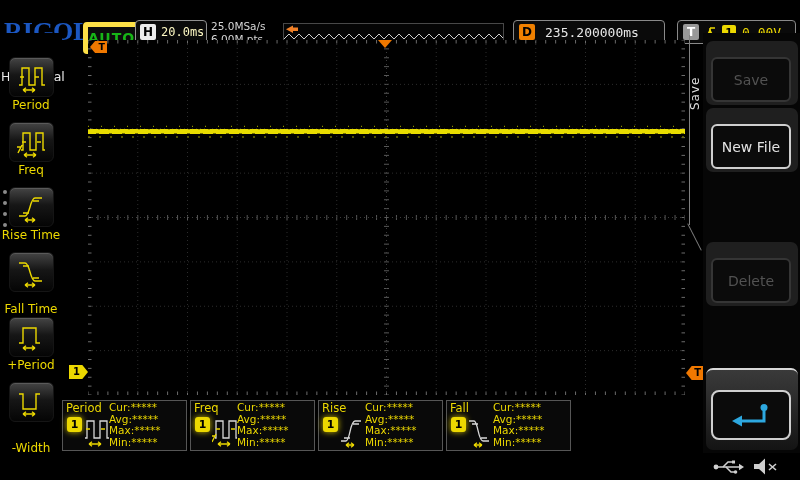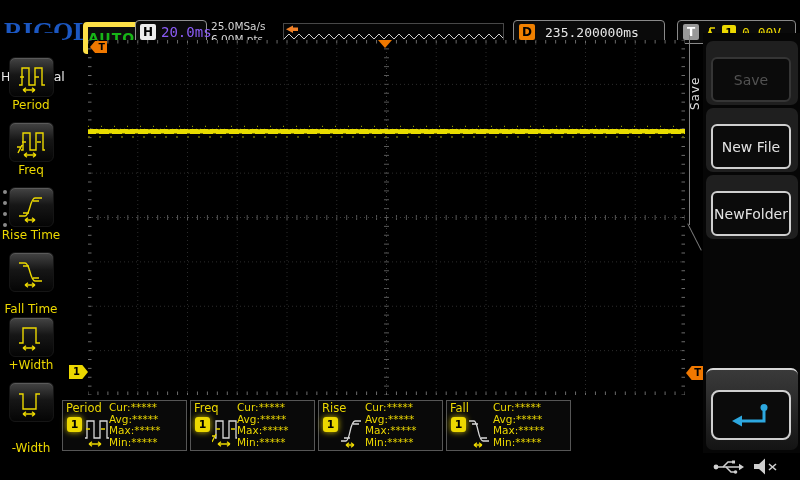--- a/index.html
+++ b/index.html
@@ -12,21 +12,21 @@
         font-size:26px;color:#1b57c2;letter-spacing:0px;}
   .auto{left:83px;top:6px;width:47px;height:22px;border:5px solid #fde047;border-radius:4px;
         background:#0c0c0c;display:flex;align-items:center;justify-content:center;}
   .auto span{color:#17b517;font-weight:bold;font-size:14px;letter-spacing:1px;}
   .hbox{left:135px;top:4px;width:72px;height:24px;border:1px solid #909090;border-radius:4px;
         background:#0a0a0a;display:flex;align-items:center;gap:5px;padding:0 4px;box-sizing:border-box;}
   .sqbadge{width:16px;height:16px;border-radius:2px;display:flex;align-items:center;
            justify-content:center;font-weight:bold;font-size:12px;flex:none;}
   .hbadge{background:#ececec;color:#000;}
   .mono{font-family:"DejaVu Sans Mono",monospace;}
-  .hval{color:#8b5cf6;font-size:14px;}
+  .hval{color:#fef9c3;font-size:12px;}
   .acq{left:211px;top:4px;color:#d5d5d5;font-size:10.5px;line-height:12.5px;}
   .preview{left:283px;top:7px;width:221px;height:20px;background:#050505;border:1px solid #484848;box-sizing:border-box;}
   .dbox{left:513px;top:4px;width:152px;height:24px;border:1px solid #8a8a8a;border-radius:4px;
         background:#0a0a0a;display:flex;align-items:center;gap:10px;padding:0 5px;box-sizing:border-box;}
   .dbadge{background:#f08000;color:#000;}
   .dval{color:#e8e8e8;font-size:13px;flex:1;text-align:left;}
   .tbox{left:677px;top:4px;width:119px;height:24px;border:1px solid #8a8a8a;border-radius:4px;
         background:#0a0a0a;display:flex;align-items:center;gap:6px;padding:0 5px;box-sizing:border-box;}
   .tbadge{background:#989898;color:#fff;}
   .chbadge{width:14px;height:14px;background:#ecd800;color:#000;border-radius:2px;display:flex;
@@ -159,21 +159,21 @@
         <path d="M3,7 h6 C14,7 14,25 19,25 h7 M7,10 h6 M17,22 h6 M9,29 h10 M9,29 l3,-2.3 M9,29 l3,2.3 M19,29 l-3,-2.3 M19,29 l-3,2.3" stroke="#ecd800" stroke-width="1.4" fill="none"></path>
       </svg>
     </div>
     <div class="abs llabel" style="top:269px">Fall Time</div>
 
     <div class="abs lbtn" style="top:284px">
       <svg width="32" height="32">
         <path d="M3,22 h4 V7 h13 V22 h4 M7,27 h12 M7,27 l3,-2.3 M7,27 l3,2.3 M19,27 l-3,-2.3 M19,27 l-3,2.3" stroke="#ecd800" stroke-width="1.4" fill="none"></path>
       </svg>
     </div>
-    <div class="abs llabel" style="top:325px">+Width</div>
+    <div class="abs llabel" style="top:325px">+Period</div>
 
     <div class="abs lbtn" style="top:349px">
       <svg width="32" height="32">
         <path d="M3,8 h4 V23 h13 V8 h4 M7,28 h12 M7,28 l3,-2.3 M7,28 l3,2.3 M19,28 l-3,-2.3 M19,28 l-3,2.3" stroke="#ecd800" stroke-width="1.4" fill="none"></path>
       </svg>
     </div>
     <div class="abs llabel" style="top:408px">-Width</div>
 
     <div class="abs pgdot" style="top:157px"></div>
     <div class="abs pgdot" style="top:168px"></div>
@@ -524,22 +524,22 @@
   <div id="save-tab-line1" class="abs"></div>
   <div id="save-tab-line2" class="abs"></div>
   <div id="save-tab-label" class="abs">Save</div>
 
   <div class="abs rcell" style="top:41px">
     <div class="rbtn off">Save</div>
   </div>
   <div class="abs rcell" style="top:108px">
     <div class="rbtn on">New File</div>
   </div>
-  <div class="abs rcell" style="top:175px">
-    <div class="rbtn on">NewFolder</div>
+  <div class="abs rcell" style="top:242px">
+    <div class="rbtn off">Delete</div>
   </div>
   <div class="abs rcell5">
     <div class="rbtn on" style="top:20px;height:50px;border-radius:8px">
       <svg width="46" height="28">
         <path d="M12,20 H36 V9" stroke="#2da8e0" stroke-width="3" fill="none"></path>
         <circle cx="36" cy="6.5" r="3.5" fill="#2da8e0"></circle>
         <polygon points="4,20 14,14.5 14,25.5" fill="#2da8e0"></polygon>
       </svg>
     </div>
   </div>

